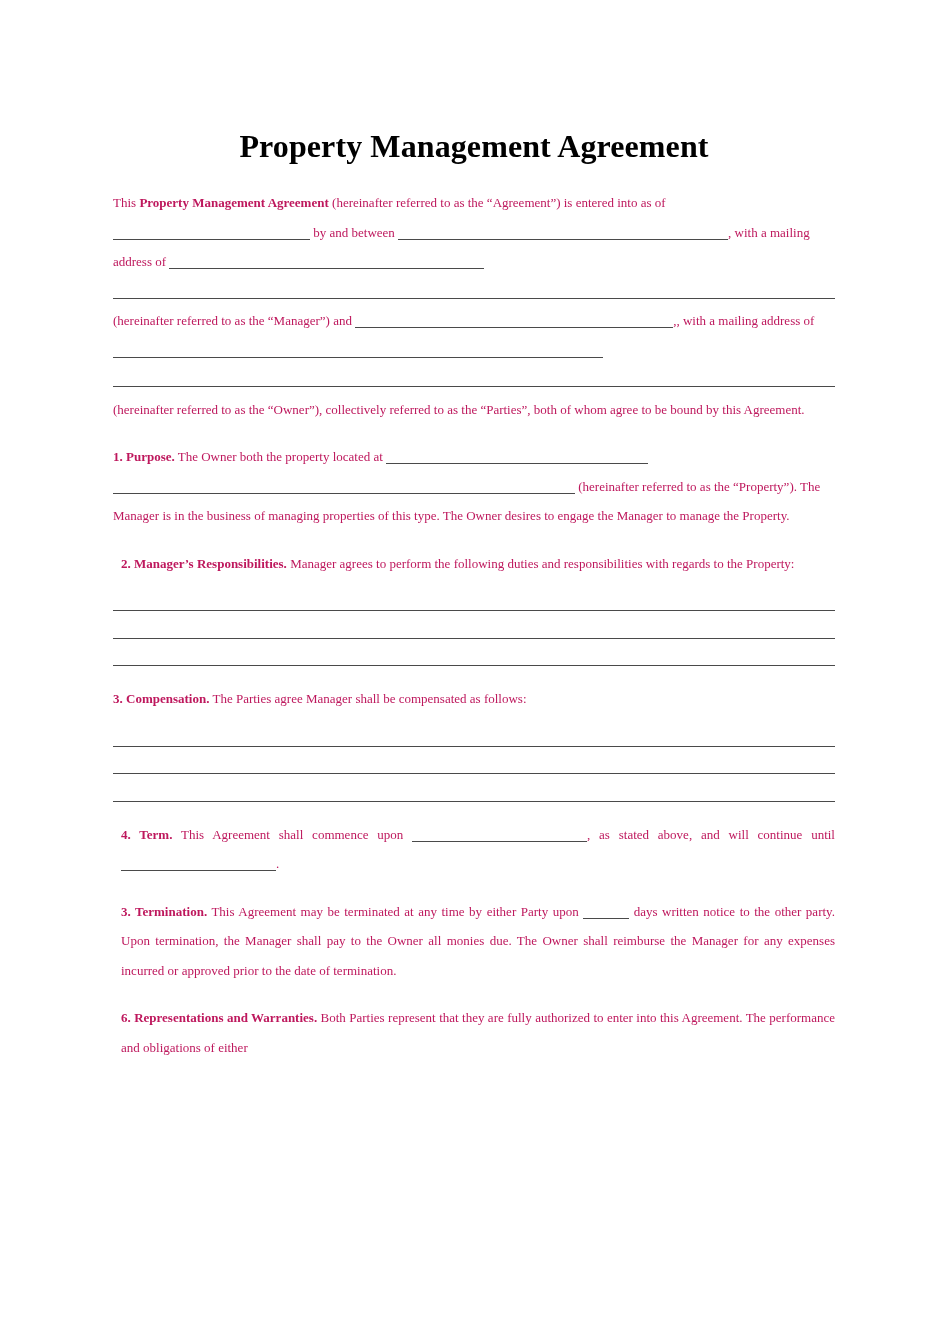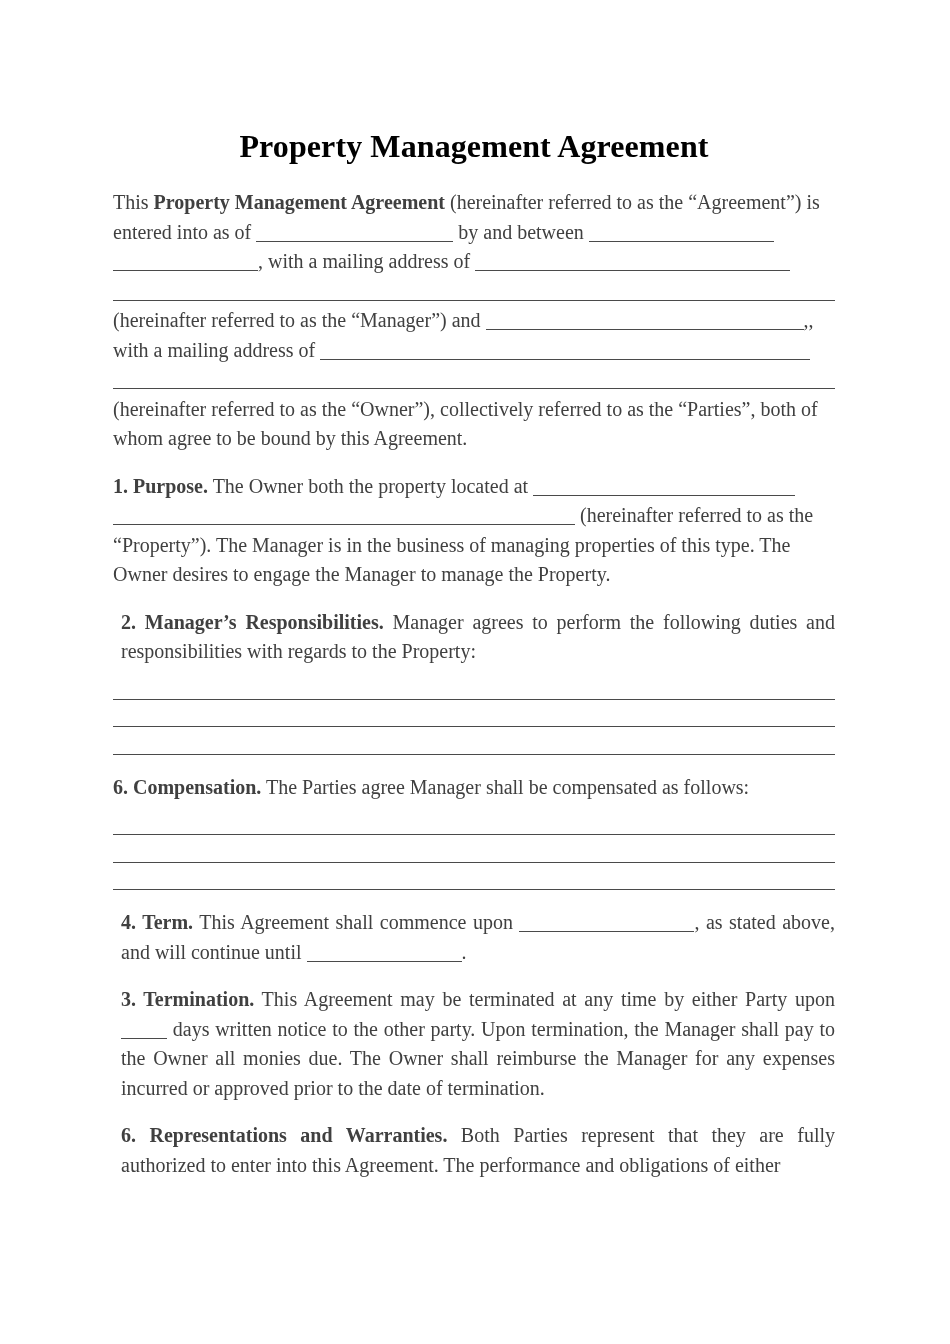--- a/index.html
+++ b/index.html
@@ -28,25 +28,25 @@
   }
   .doc-title {
     font-size: 32px;
     font-weight: bold;
     text-align: center;
     line-height: 40px;
     margin: 0 0 22px 0;
     letter-spacing: 0.1px;
   }
   .para {
-    font-size: 20px;
+    font-size: 13px;
     line-height: 29.5px;
     margin: 0 0 18px 0;
     text-align: left;
-    color: #404040;
+    color: #be185d;
   }
   .para.justify {
     text-align: justify;
     text-justify: inter-word;
     margin-left: 8px;
   }
   .para b, .lead {
     font-weight: bold;
   }
   
@@ -97,21 +97,21 @@
     <p class="para"><b>1. Purpose.</b><span> The Owner both the property located at </span><span class="blank w-located"></span><span class="blank w-prop2"></span><span> (hereinafter referred to as the “Property”).  The Manager is in the business of managing properties of this type. The Owner desires to engage the Manager to manage the Property.</span></p>
 
     <p class="para justify"><b>2. Manager’s Responsibilities.</b><span> Manager agrees to perform the following duties and responsibilities with regards to the Property:</span></p>
 
     <div class="line-group">
       <div class="rule-line"></div>
       <div class="rule-line"></div>
       <div class="rule-line"></div>
     </div>
 
-    <p class="para"><b>6. Compensation.</b><span> The Parties agree Manager shall be compensated as follows:</span></p>
+    <p class="para"><b>3. Compensation.</b><span> The Parties agree Manager shall be compensated as follows:</span></p>
 
     <div class="line-group">
       <div class="rule-line"></div>
       <div class="rule-line"></div>
       <div class="rule-line"></div>
     </div>
 
     <p class="para justify"><b>4.  Term.</b><span>  This  Agreement  shall  commence  upon  </span><span class="blank w-term1"></span><span>, as stated above, and will continue until </span><span class="blank w-term2"></span><span>.</span></p>
 
     <p class="para justify"><b>3. Termination.</b><span> This Agreement may be terminated at any time by either Party upon </span><span class="blank w-days"></span><span> days written notice to the other party. Upon termination, the Manager shall pay to the Owner all monies due. The Owner shall reimburse the Manager for any expenses incurred or approved prior to the date of termination.</span></p>

